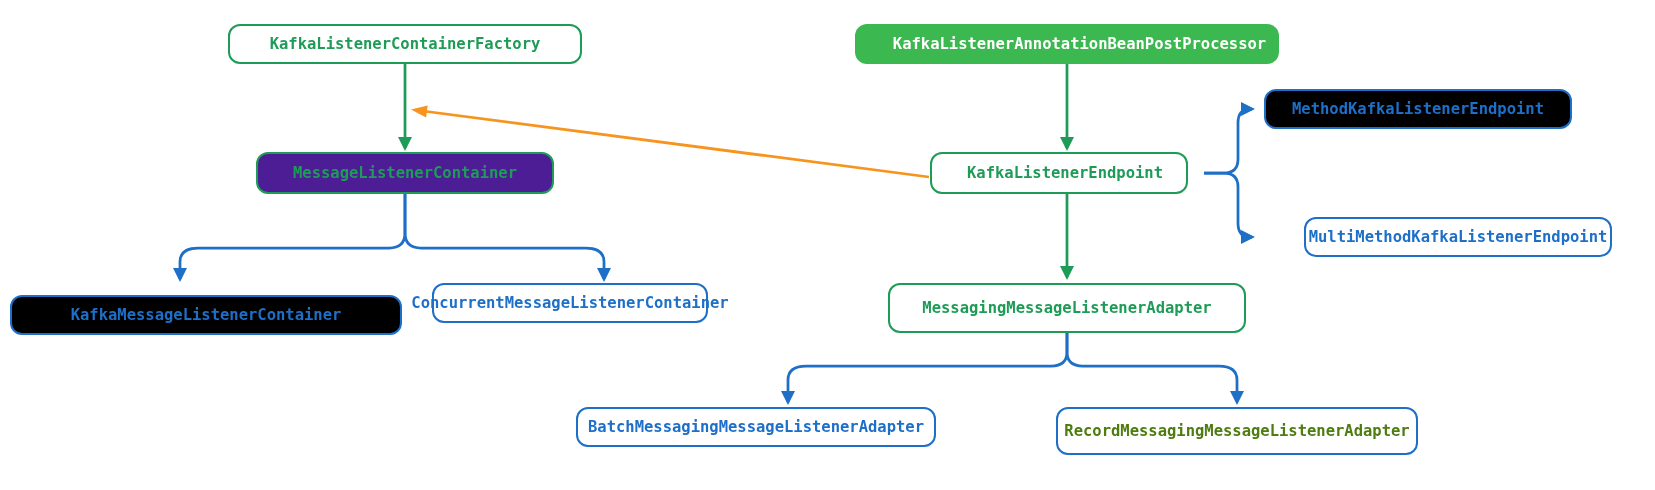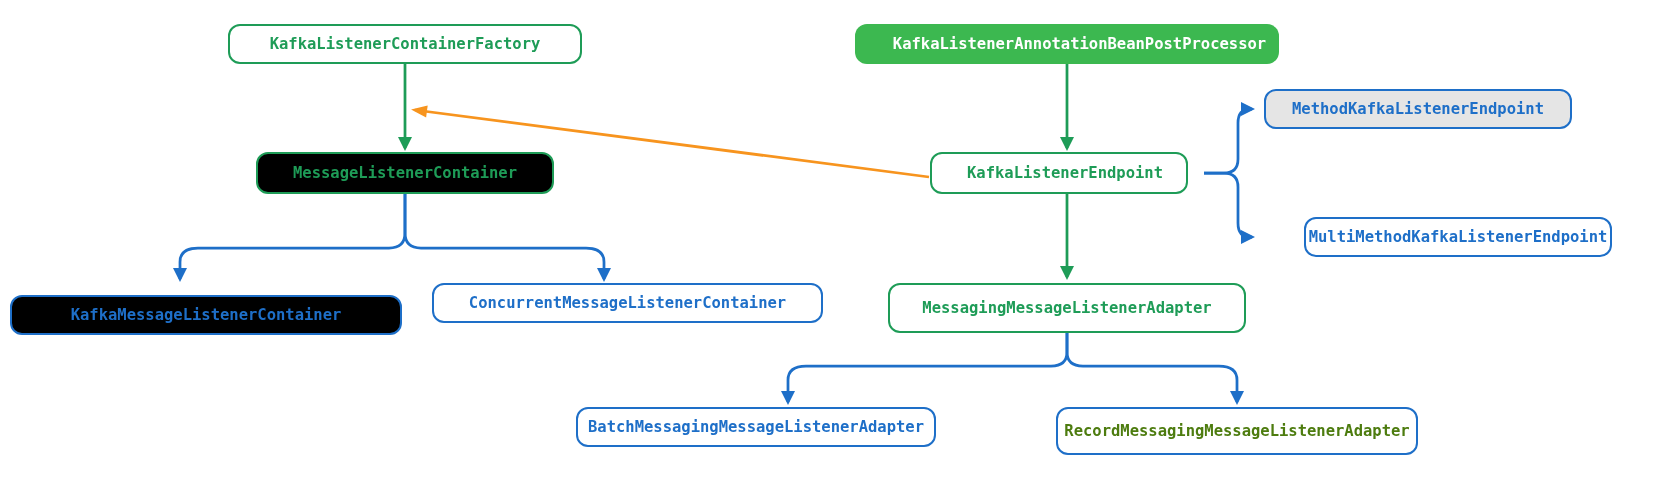--- a/index.html
+++ b/index.html
@@ -67,23 +67,23 @@
         <path class="edge" d="M405,194 V233 Q405,248 421,248 H586 Q604,248 604,262 V279" stroke="#1E6FC8" marker-end="url(#arrow-blue)"></path>
         <path class="edge" d="M1204,173 H1224 Q1238,173 1238,159 V123 Q1238,109 1250,109 H1252" stroke="#1E6FC8" marker-end="url(#arrow-blue)"></path>
         <path class="edge" d="M1204,173 H1224 Q1238,173 1238,187 V223 Q1238,237 1250,237 H1252" stroke="#1E6FC8" marker-end="url(#arrow-blue)"></path>
         <path class="edge" d="M1067,323 V352 Q1067,366 1051,366 H806 Q788,366 788,380 V402" stroke="#1E6FC8" marker-end="url(#arrow-blue)"></path>
         <path class="edge" d="M1067,323 V352 Q1067,366 1083,366 H1219 Q1237,366 1237,380 V402" stroke="#1E6FC8" marker-end="url(#arrow-blue)"></path>
       </g>
   </svg>
   <div>
       <div class="node outline" style="left: 228px; top: 24px; width: 354px; height: 40px; color: rgb(30, 156, 87); background: rgb(255, 255, 255); border-color: rgb(30, 156, 87);">KafkaListenerContainerFactory</div>
       <div class="node fill" style="left: 855px; top: 24px; width: 424px; height: 40px; color: rgb(255, 255, 255); background: rgb(60, 184, 80);">KafkaListenerAnnotationBeanPostProcessor</div>
-      <div class="node outline" style="left: 256px; top: 152px; width: 298px; height: 42px; color: rgb(30, 156, 87); background: #000000; border-color: rgb(30, 156, 87);">MessageListenerContainer</div>
+      <div class="node outline" style="left: 256px; top: 152px; width: 298px; height: 42px; color: rgb(30, 156, 87); background: #4c1d95; border-color: rgb(30, 156, 87);">MessageListenerContainer</div>
       <div class="node outline" style="left: 930px; top: 152px; width: 258px; height: 42px; color: rgb(30, 156, 87); background: rgb(255, 255, 255); border-color: rgb(30, 156, 87); padding-left: 12px;">KafkaListenerEndpoint</div>
-      <div class="node outline" style="left: 1264px; top: 89px; width: 308px; height: 40px; color: rgb(30, 111, 200); background: #e5e5e5; border-color: rgb(30, 111, 200);">MethodKafkaListenerEndpoint</div>
+      <div class="node outline" style="left: 1264px; top: 89px; width: 308px; height: 40px; color: rgb(30, 111, 200); background: #000000; border-color: rgb(30, 111, 200);">MethodKafkaListenerEndpoint</div>
       <div class="node outline" style="left: 1304px; top: 217px; width: 308px; height: 40px; color: rgb(30, 111, 200); background: rgb(255, 255, 255); border-color: rgb(30, 111, 200);">MultiMethodKafkaListenerEndpoint</div>
       <div class="node outline" style="left: 10px; top: 283px; width: 392px; height: 40px; color: rgb(30, 111, 200); background: #000000; border-color: rgb(30, 111, 200); margin-top: 12px;">KafkaMessageListenerContainer</div>
-      <div class="node outline" style="left: 432px; top: 283px; width: 391px; height: 40px; color: rgb(30, 111, 200); background: rgb(255, 255, 255); border-color: rgb(30, 111, 200);">ConcurrentMessageListenerContainer</div>
+      <div class="node outline" style="left: 432px; top: 283px; width: 276px; height: 40px; color: rgb(30, 111, 200); background: rgb(255, 255, 255); border-color: rgb(30, 111, 200);">ConcurrentMessageListenerContainer</div>
       <div class="node outline" style="left: 888px; top: 283px; width: 358px; height: 50px; color: rgb(30, 156, 87); background: rgb(255, 255, 255); border-color: rgb(30, 156, 87);">MessagingMessageListenerAdapter</div>
       <div class="node outline" style="left: 576px; top: 407px; width: 360px; height: 40px; color: rgb(30, 111, 200); background: rgb(255, 255, 255); border-color: rgb(30, 111, 200);">BatchMessagingMessageListenerAdapter</div>
       <div class="node outline" style="left: 1056px; top: 407px; width: 362px; height: 48px; color: #4d7c0f; background: rgb(255, 255, 255); border-color: rgb(30, 111, 200);">RecordMessagingMessageListenerAdapter</div>
     </div>
 </div>
 
 </body></html>

